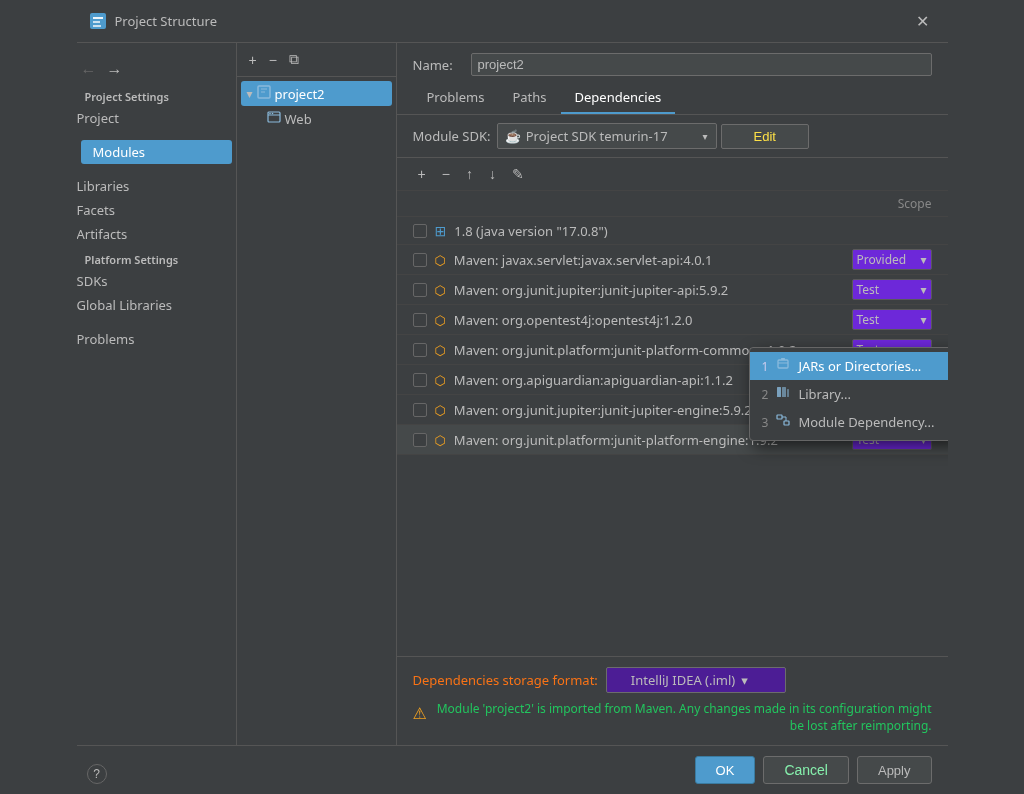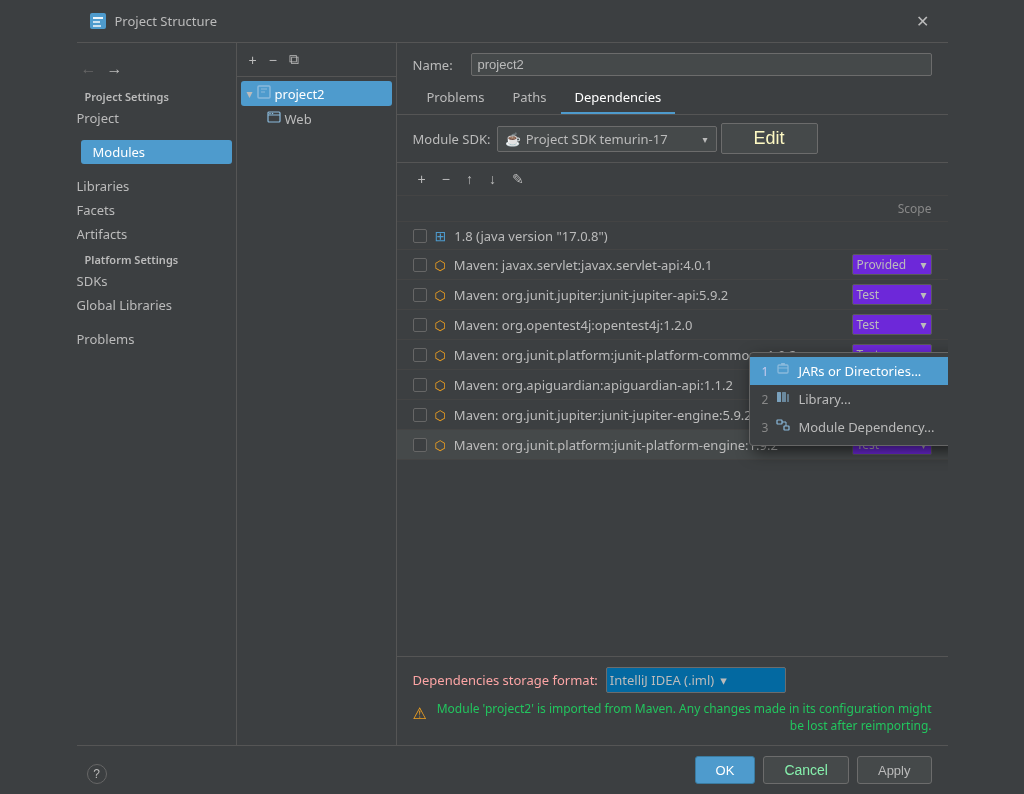--- a/index.html
+++ b/index.html
@@ -196,25 +196,25 @@
       display: flex;
       align-items: center;
       gap: 4px;
       min-width: 220px;
       cursor: pointer;
     }
     .sdk-dropdown-arrow { margin-left: auto; font-size: 10px; }
     .edit-btn {
       background: #45494a;
       border: 1px solid #6c6c6c;
-      color: #fef9c3;
+      color: #fde047;
       padding: 4px 32px;
       border-radius: 2px;
       cursor: pointer;
-      font-size: 18px;
+      font-size: 13px;
     }
     .dep-toolbar {
       display: flex;
       align-items: center;
       padding: 6px 16px;
       gap: 6px;
       border-bottom: 1px solid #444;
     }
     .dep-toolbar-btn {
       background: none;
@@ -278,26 +278,26 @@
       display: flex;
       flex-direction: column;
       gap: 8px;
       background: #3c3f41;
     }
     .storage-row {
       display: flex;
       align-items: center;
       gap: 8px;
     }
-    .storage-label { color: #fca5a5; }
+    .storage-label { color: #f97316; }
     .storage-dropdown {
-      background: #0369a1;
+      background: #4c1d95;
       border: 1px solid #6c6c6c;
       color: #bbb;
-      padding: 3px 3px;
+      padding: 3px 24px;
       border-radius: 2px;
       font-size: 13px;
       display: flex;
       align-items: center;
       gap: 6px;
       cursor: pointer;
       min-width: 180px;
     }
     .warning-row {
       display: flex;

